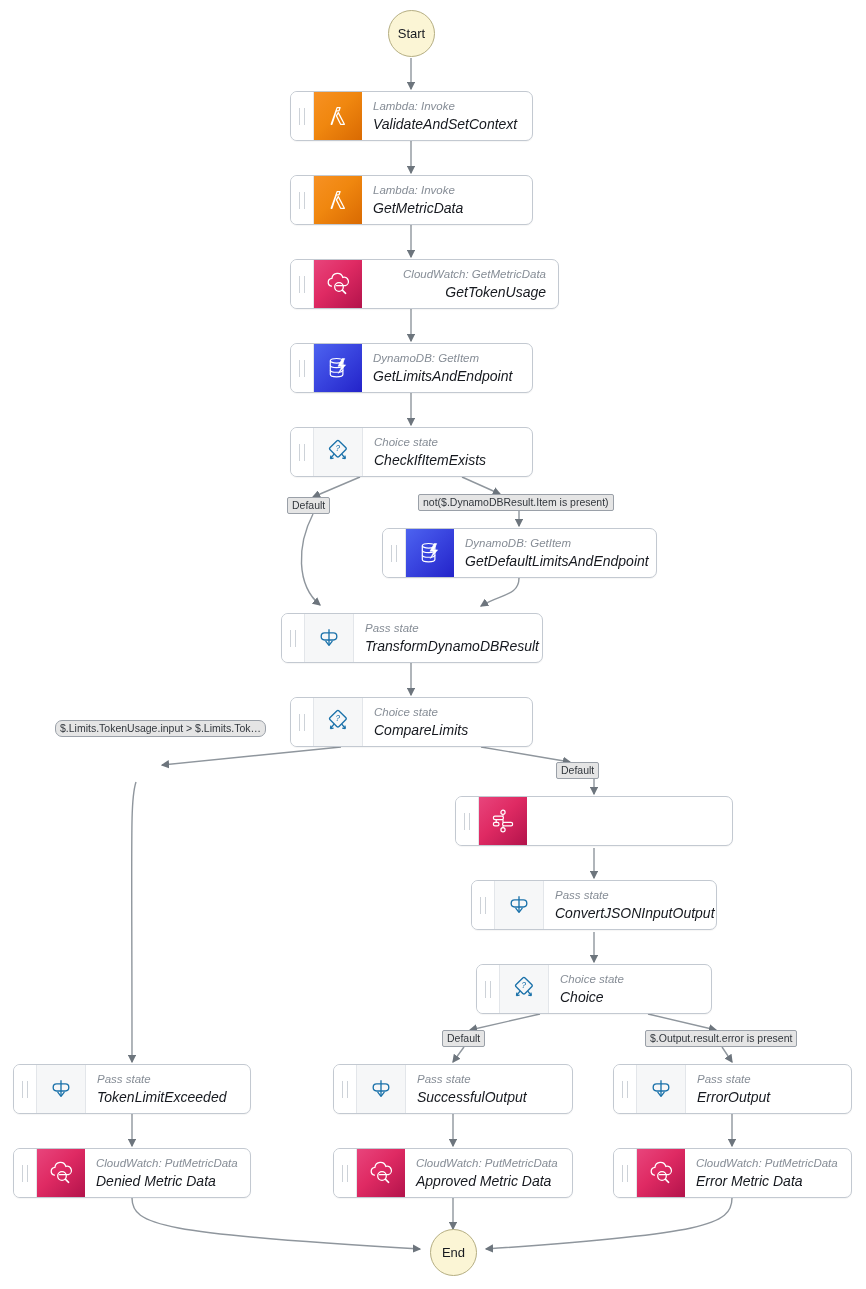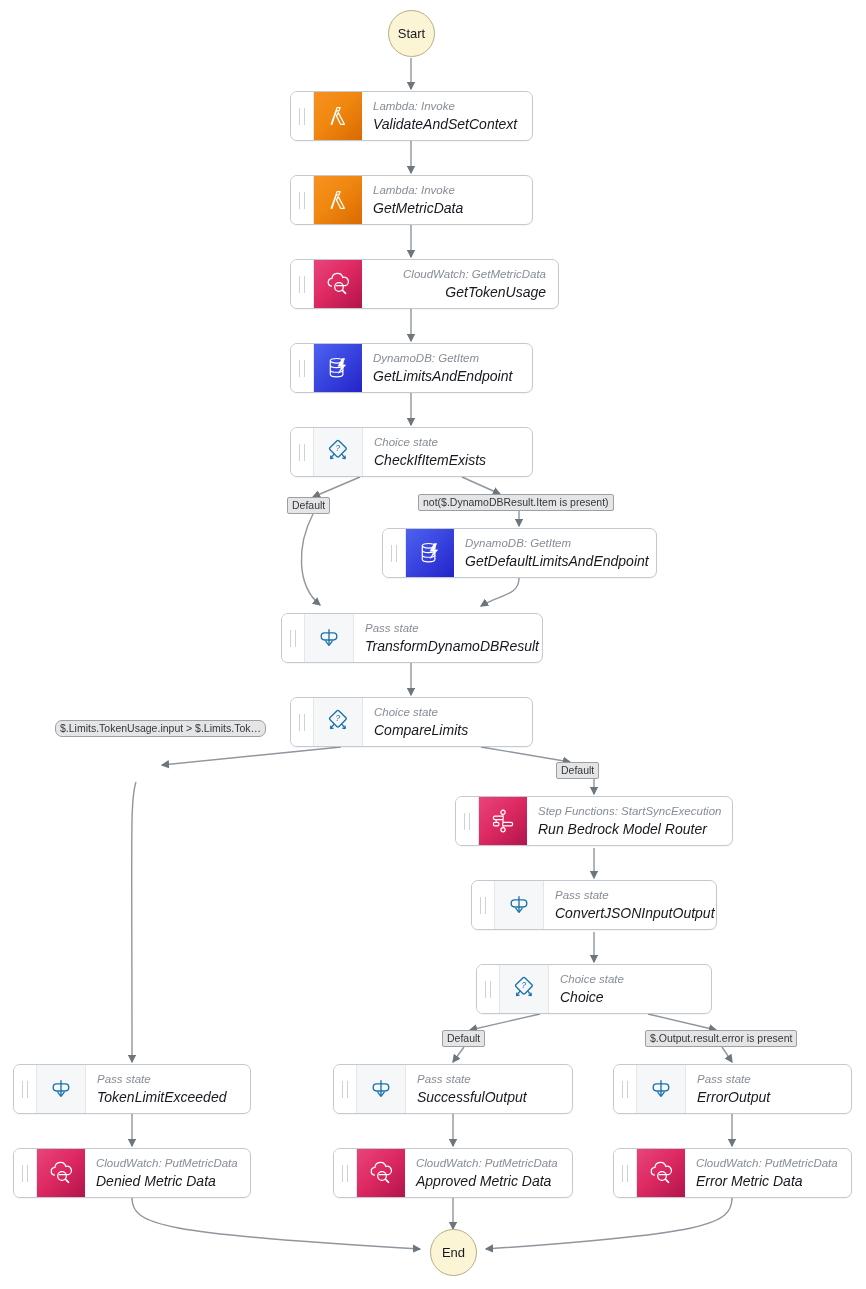--- a/index.html
+++ b/index.html
@@ -342,24 +342,20 @@
             <circle cx="14.0" cy="21.7" r="2.1" fill="none" stroke="#ffffff" stroke-width="1.2"></circle>
             <rect x="4.4" y="8.2" width="10.0" height="3.4" rx="1.6" fill="none" stroke="#ffffff" stroke-width="1.2"></rect>
             <rect x="13.6" y="14.4" width="10.0" height="3.4" rx="1.6" fill="none" stroke="#ffffff" stroke-width="1.2"></rect>
             <rect x="4.4" y="14.4" width="5.6" height="3.4" rx="1.6" fill="none" stroke="#ffffff" stroke-width="1.2"></rect>
             <path d="M14.0 6.4 L14.0 8.2" stroke="#ffffff" stroke-width="1.2"></path>
             <path d="M14.0 11.6 L14.0 14.4" stroke="#ffffff" stroke-width="1.2"></path>
             <path d="M7.2 11.6 L7.2 14.4" stroke="#ffffff" stroke-width="1.2"></path>
             <path d="M14.0 17.8 L14.0 19.6" stroke="#ffffff" stroke-width="1.2"></path>
           </svg>
         </div>
-        <div class="labels">
-          <div class="kind">Step Functions: StartSyncExecution</div>
-          <div class="name">Run Bedrock Model Router</div>
-        </div>
       </div>
       <div class="node" style="left: 471px; top: 880px; width: 246px;">
         <div class="grip">
           <i></i>
         </div>
         <div class="tile flow">
           <svg width="28" height="26" viewBox="0 0 28 26" aria-hidden="true">
             <rect x="6.2" y="7.8" width="15.6" height="7.2" rx="3.4" fill="none" stroke="#1b72aa" stroke-width="1.35"></rect>
             <line x1="14.0" y1="4.2" x2="14.0" y2="19.4" stroke="#1b72aa" stroke-width="1.35"></line>
             <path d="M10.9 16.4 L14.0 20.4 L17.1 16.4" fill="none" stroke="#1b72aa" stroke-width="1.35" stroke-linecap="round" stroke-linejoin="round"></path>

